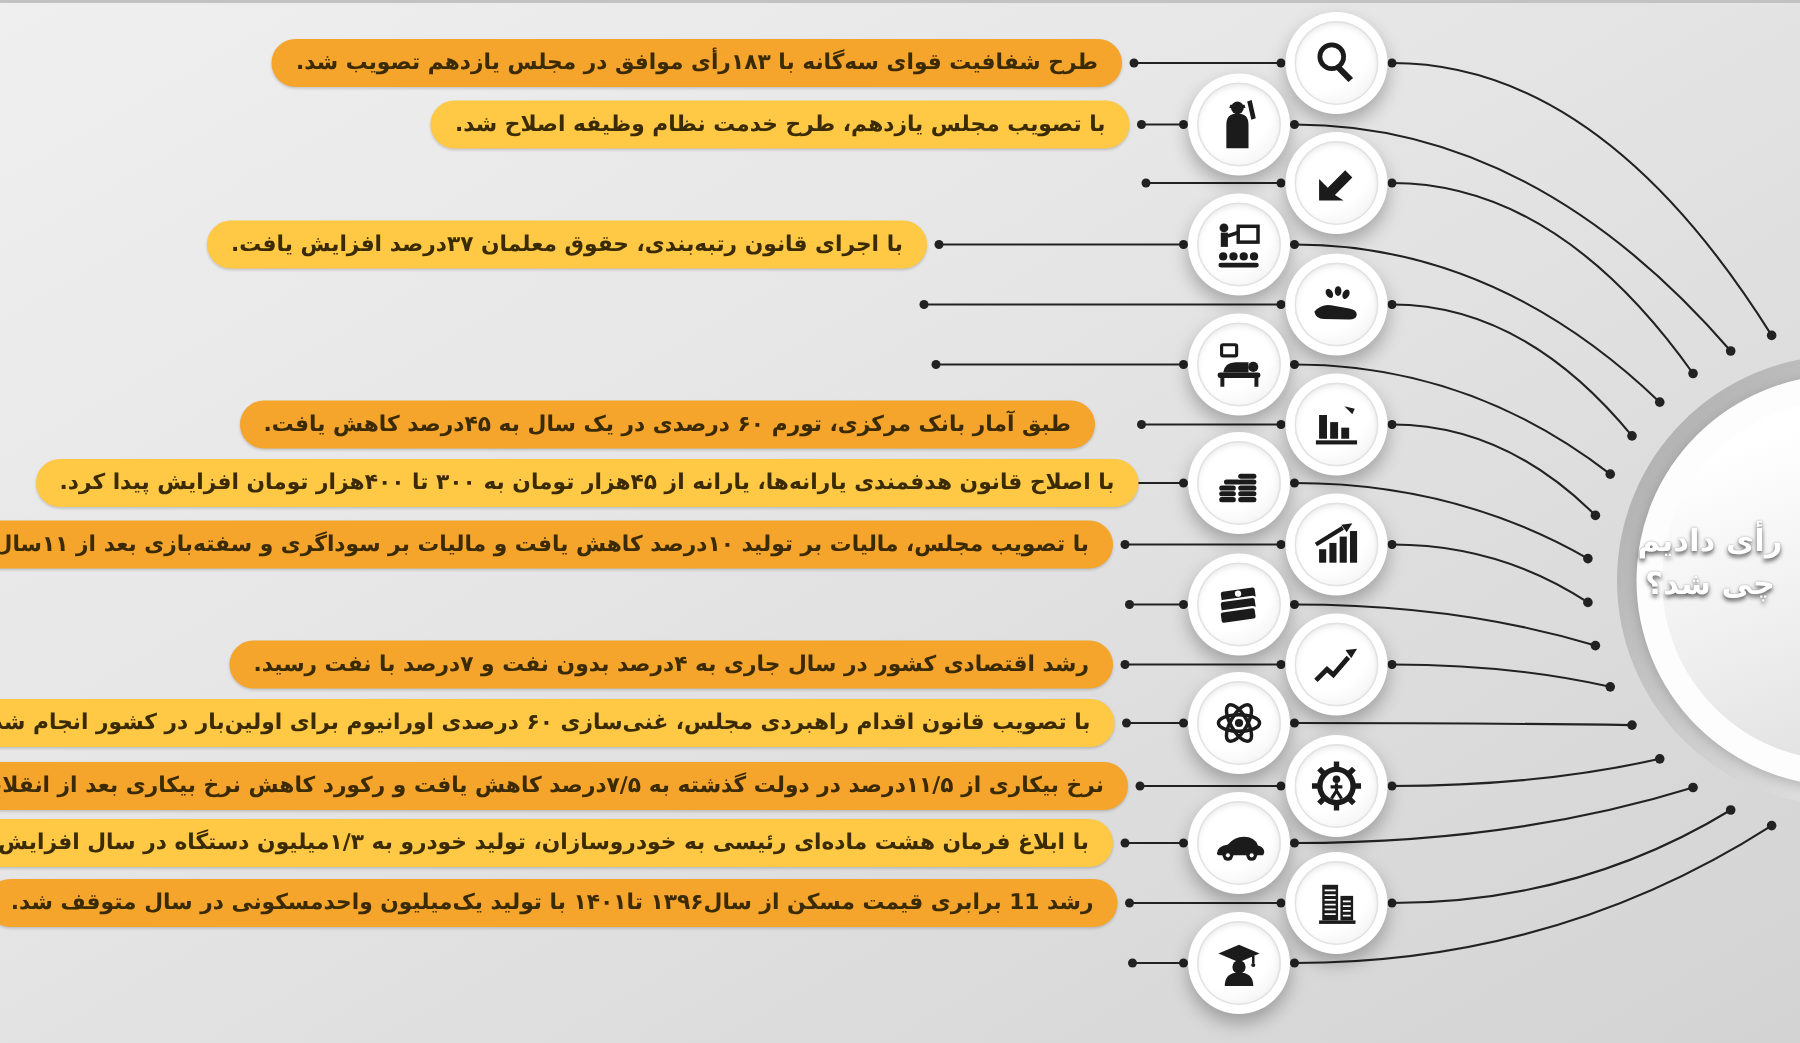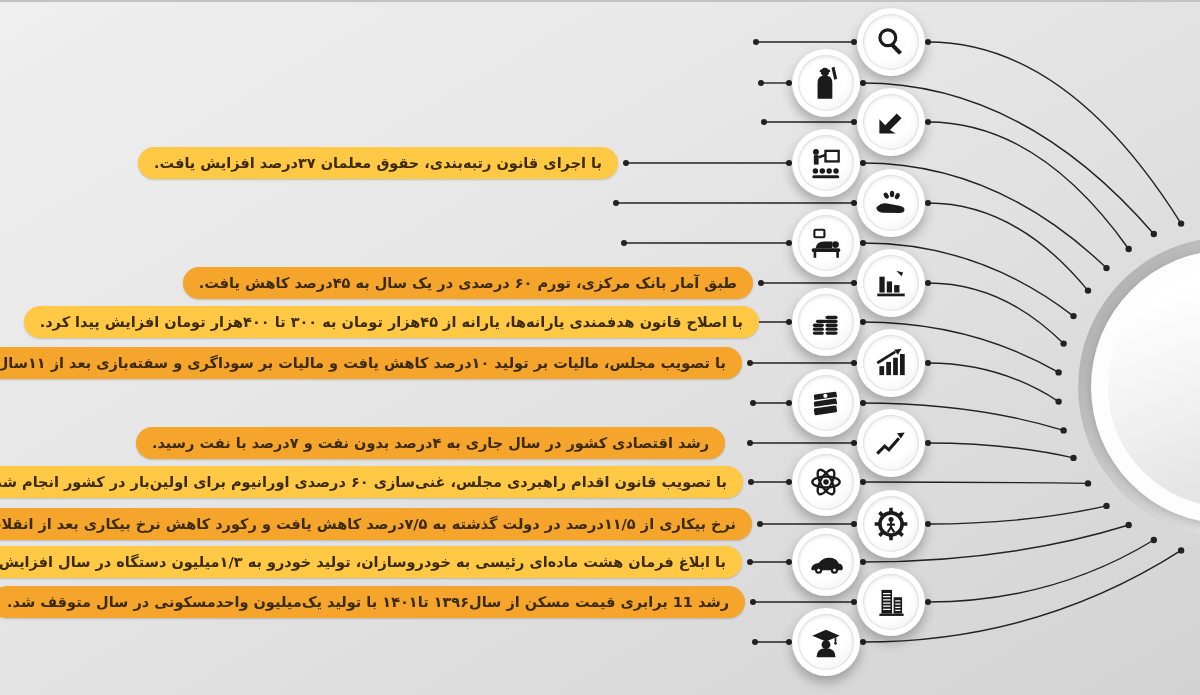--- a/index.html
+++ b/index.html
@@ -140,25 +140,27 @@
       <path d="M 928 600 Q 1052.2 600 1153.8 538.0" fill="none" stroke="#222222" stroke-width="1.4"></path>
       <circle cx="1153.8" cy="538.0" r="3.2" fill="#222222"></circle>
       <circle cx="755" cy="640" r="3" fill="#222222"></circle>
       <line x1="755" y1="640" x2="789" y2="640" stroke="#222222" stroke-width="1.4"></line>
       <circle cx="789" cy="640" r="3" fill="#222222"></circle>
       <circle cx="863" cy="640" r="3" fill="#222222"></circle>
       <path d="M 863 640 Q 1038.0 640 1181.1 548.4" fill="none" stroke="#222222" stroke-width="1.4"></path>
       <circle cx="1181.1" cy="548.4" r="3.2" fill="#222222"></circle>
     </svg>
 
+  <div class="pill t-dark" style="top:24px;right:452px"><span>طرح شفافیت قوای سه‌گانه با ۱۸۳رأی موافق در مجلس یازدهم تصویب شد.</span></div>
+  <div class="pill t-light" style="top:65px;right:447px"><span>با تصویب مجلس یازدهم، طرح خدمت نظام وظیفه اصلاح شد.</span></div>
   <div class="pill t-light" style="top:145px;right:582px"><span>با اجرای قانون رتبه‌بندی، حقوق معلمان ۳۷درصد افزایش یافت.</span></div>
-  <div class="pill t-dark" style="top:265px;right:447px"><span>طبق آمار بانک مرکزی، تورم ۶۰ درصدی در یک سال به ۴۵درصد کاهش یافت.</span></div>
+  <div class="pill t-dark" style="top:265px;right:470px"><span>طبق آمار بانک مرکزی، تورم ۶۰ درصدی در یک سال به ۴۵درصد کاهش یافت.</span></div>
   <div class="pill t-light" style="top:304px;right:441px"><span>با اصلاح قانون هدفمندی یارانه‌ها، یارانه از ۴۵هزار تومان به ۳۰۰ تا ۴۰۰هزار تومان افزایش پیدا کرد.</span></div>
   <div class="pill t-dark" style="top:345px;right:458px"><span>با تصویب مجلس، مالیات بر تولید ۱۰درصد کاهش یافت و مالیات بر سوداگری و سفته‌بازی بعد از ۱۱سال اجرا شد.</span></div>
-  <div class="pill t-dark" style="top:425px;right:475px"><span>رشد اقتصادی کشور در سال جاری به ۴درصد بدون نفت و ۷درصد با نفت رسید.</span></div>
+  <div class="pill t-dark" style="top:425px;right:458px"><span>رشد اقتصادی کشور در سال جاری به ۴درصد بدون نفت و ۷درصد با نفت رسید.</span></div>
   <div class="pill t-light" style="top:464px;right:457px"><span>با تصویب قانون اقدام راهبردی مجلس، غنی‌سازی ۶۰ درصدی اورانیوم برای اولین‌بار در کشور انجام شد.</span></div>
   <div class="pill t-dark" style="top:506px;right:448px"><span>نرخ بیکاری از ۱۱/۵درصد در دولت گذشته به ۷/۵درصد کاهش یافت و رکورد کاهش نرخ بیکاری بعد از انقلاب شکسته شد.</span></div>
   <div class="pill t-light" style="top:544px;right:458px"><span>با ابلاغ فرمان هشت ماده‌ای رئیسی به خودروسازان، تولید خودرو به ۱/۳میلیون دستگاه در سال افزایش یافت.</span></div>
   <div class="pill t-dark" style="top:584px;right:455px"><span>رشد 11 برابری قیمت مسکن از سال۱۳۹۶ تا۱۴۰۱ با تولید یک‌میلیون واحدمسکونی در سال متوقف شد.</span></div>
 
   <div class="badge" style="left:857px;top:6px">
       <div class="ring">
     <svg width="38" height="38" viewBox="0 0 36 36">
       <circle class="gs" cx="15" cy="14" r="7.5" stroke-width="3"></circle>
           <path class="g" d="M20 19 L28.5 27.5 L25.5 30 L17.3 21.6 Z"></path>
@@ -346,14 +348,18 @@
       <circle class="g" cx="18" cy="20.5" r="4.2"></circle>
       <path class="g" d="M9 32.5 q0-8.5 9-8.5 q9 0 9 8.5 z"></path>
         </svg>
       </div>
     </div>
 
   <div class="hub-outer">
     <div class="hub-mid"></div>
     <div class="hub-inner"></div>
   </div>
+  <div class="hub-text">
+    <span style="display:block">رأی دادیم</span>
+    <span style="display:block">چی شد؟</span>
+  </div>
 
 </div>
 
 </body></html>

